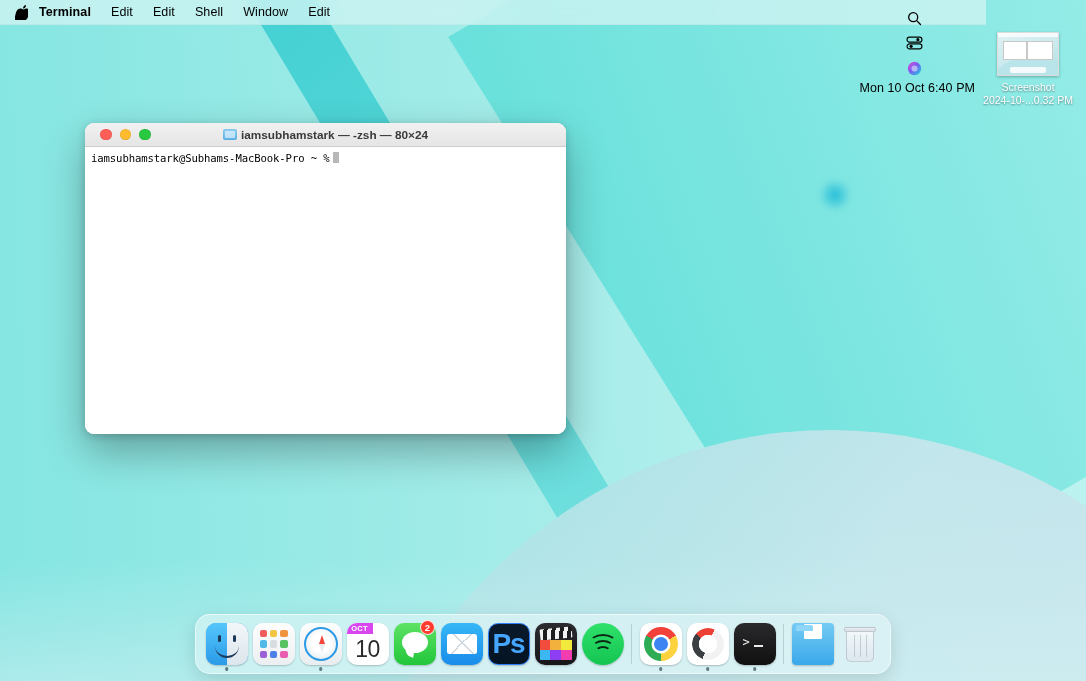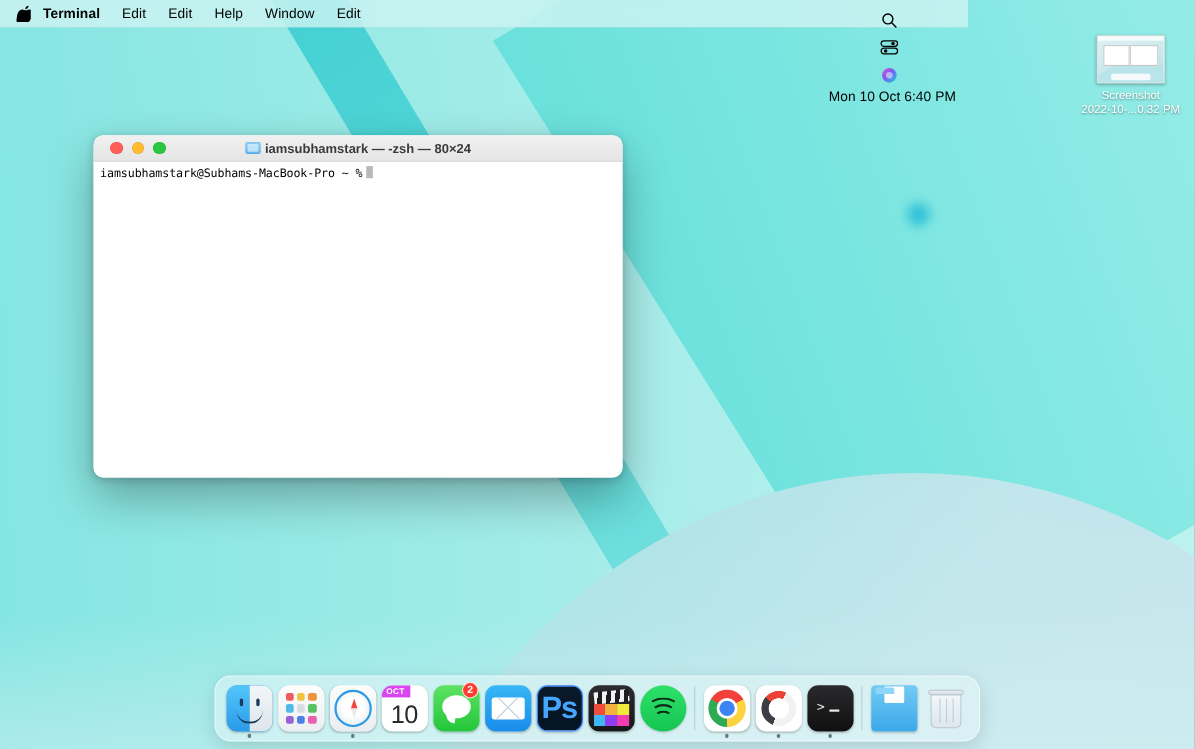--- a/index.html
+++ b/index.html
@@ -113,21 +113,21 @@
   .wp-glow-bottom {
     left: 0; top: 560px;
     width: 1086px; height: 121px;
     background: linear-gradient(180deg, rgba(190,235,240,0) 0%, rgba(205,238,242,.55) 100%);
   }
 
   
   .menubar {
     position: absolute;
     left: 0; top: 0;
-    width: 880px; height: 25px;
+    width: 986px; height: 25px;
     background: rgba(206,244,242,.80);
     backdrop-filter: blur(18px);
     display: flex;
     align-items: center;
     z-index: 50;
     font-size: 12.5px;
     color: #000;
     box-shadow: inset 0 -0.5px 0 rgba(0,0,0,.07);
   }
   .menubar .left { display: flex; align-items: center; padding-left: 13px; }
@@ -565,21 +565,21 @@
   <div class="menubar">
     <div class="left">
       <div class="apple-logo">
         <svg width="13" height="15" viewBox="0 0 14 17" aria-hidden="true">
           <path fill="#000" d="M10.5 0c.1 1-.3 2-.9 2.7-.6.7-1.6 1.3-2.5 1.2-.1-1 .4-2 .9-2.6C8.7.6 9.7.1 10.5 0zm3 12.4c-.5 1.2-.8 1.7-1.5 2.7-.9 1.4-2.2 3.1-3.8 3.1-1.4 0-1.8-.9-3.7-.9-1.9 0-2.3.9-3.7.9-1.6 0-2.8-1.5-3.7-2.9C-1.2 12.4-1.6 8.5.3 6.1c1-1.2 2.4-2 3.8-2 1.5 0 2.4.9 3.6.9 1.2 0 1.9-.9 3.6-.9 1.3 0 2.6.7 3.6 1.9-3.1 1.7-2.6 6.1.6 6.4z" transform="translate(1.6 0)"></path>
         </svg>
       </div>
       <div class="mb-item app">Terminal</div>
       <div class="mb-item">Edit</div>
       <div class="mb-item">Edit</div>
-      <div class="mb-item">Help</div>
+      <div class="mb-item">Shell</div>
       <div class="mb-item">Window</div>
       <div class="mb-item">Edit</div>
     </div>
 
     <div class="right">
       <div class="mb-icon">
         <svg width="20" height="13" viewBox="0 0 22 12" aria-hidden="true">
           <path d="M5 1.2C2.8 1.2 1.2 3 1.2 6S2.8 10.8 5 10.8c2 0 3.2-1.4 4.3-2.9l1.2-1.6c1.2-1.7 2.6-3.6 5-3.6 2.2 0 3.8 1.8 3.8 4.3s-1.6 4.3-3.8 4.3c-2.4 0-3.8-1.9-5-3.6" fill="none" stroke="#000" stroke-width="1.5" stroke-linecap="round"></path>
         </svg>
       </div>
@@ -634,21 +634,21 @@
       <div class="mini-sky"></div>
       <div class="mini-curve"></div>
       <div class="mini-bar"></div>
       <div class="mini-win w1"></div>
       <div class="mini-win w2"></div>
       <div class="mini-dock"></div>
     </div>
     <div class="di-label">
       <span>Screenshot</span>
       <br>
-      <span>2022-10-...0.32 PM</span>
+      <span>2024-10-...0.32 PM</span>
     </div>
   </div>
 
   <div class="term-window">
     <div class="term-titlebar">
       <div class="tl-dots">
         <div class="tl red"></div>
         <div class="tl yellow"></div>
         <div class="tl green"></div>
       </div>

